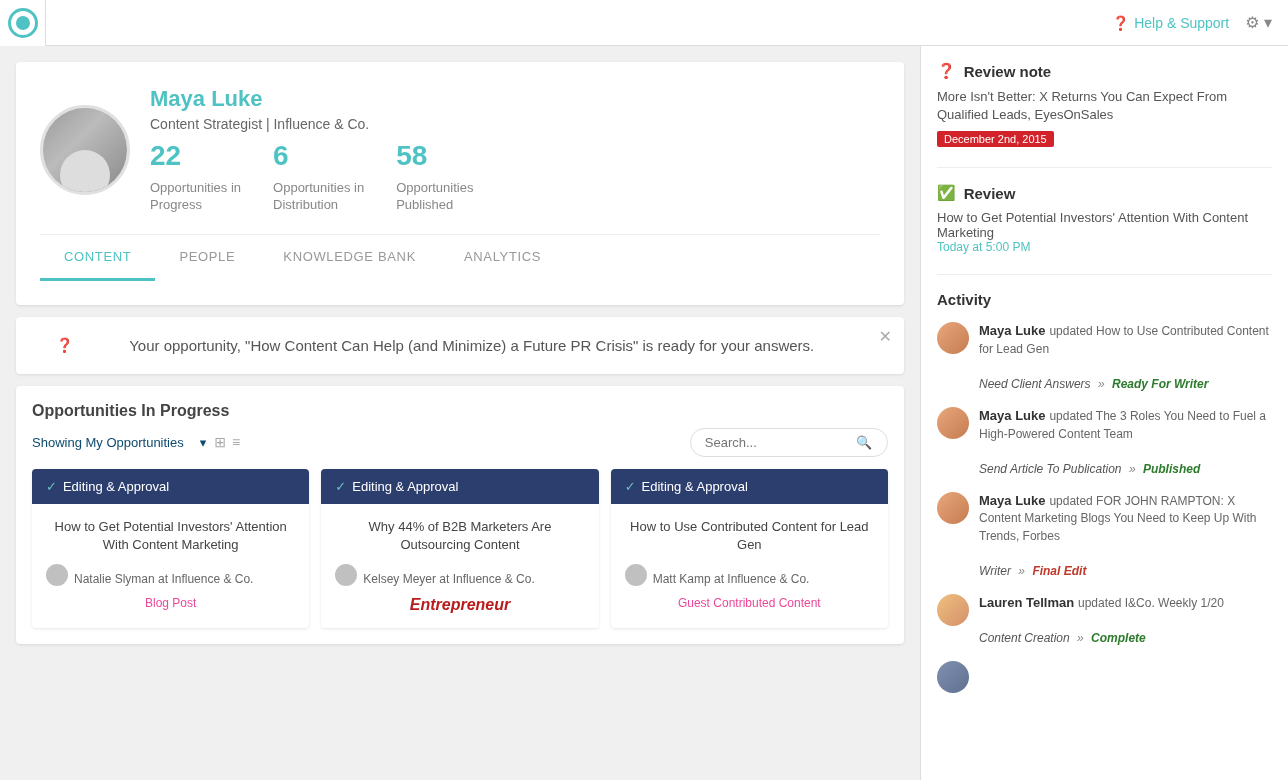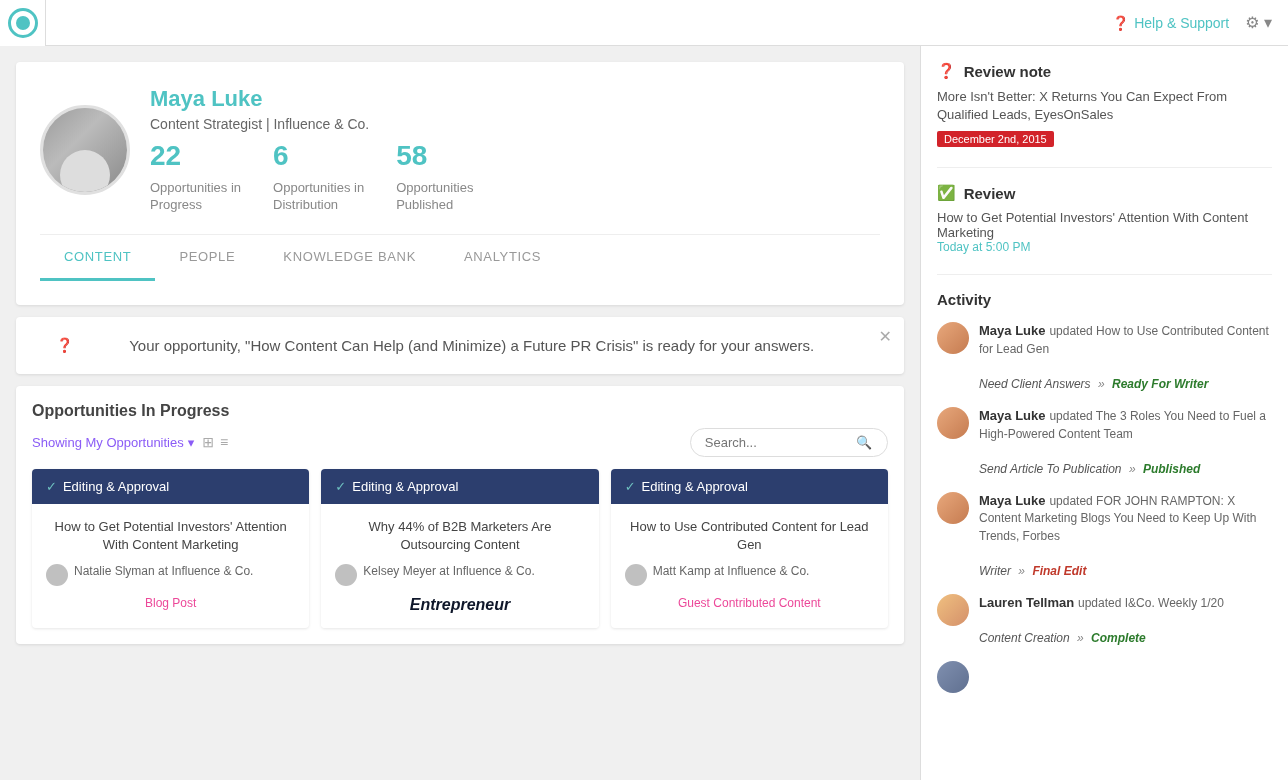--- a/index.html
+++ b/index.html
@@ -96,21 +96,21 @@
     .question-icon { color: #4fc3c3; margin-right: 6px; }
 
     
     .opportunities-section {
       background: #fff; border-radius: 4px; padding: 16px;
       box-shadow: 0 1px 3px rgba(0,0,0,0.1);
     }
     .opp-header { display: flex; align-items: center; justify-content: space-between; margin-bottom: 8px; }
     .opp-title { font-size: 16px; font-weight: 600; color: #444; }
     .opp-controls { display: flex; align-items: center; gap: 8px; }
-    .showing-filter { display: flex; align-items: center; gap: 4px; font-size: 13px; color: #8b5cf6; cursor: pointer; }
+    .showing-filter { display: flex; align-items: center; gap: 16px; font-size: 13px; color: #0c4a6e; cursor: pointer; }
     .view-icons { display: flex; gap: 6px; }
     .view-icon-btn { background: none; border: none; cursor: pointer; color: #aaa; font-size: 14px; }
 
     .search-box {
       border: 1px solid #ddd; border-radius: 20px; padding: 6px 14px;
       display: flex; align-items: center; gap: 12px; background: #fff;
     }
     .search-input {
       border: none; outline: none; font-size: 13px; color: #555;
       width: 140px; background: transparent;
@@ -125,28 +125,28 @@
       flex: 1; border-radius: 4px; overflow: hidden;
       box-shadow: 0 1px 3px rgba(0,0,0,0.1);
     }
     .card-header-bar {
       background: #2c3e6e; color: #fff; padding: 10px 14px;
       display: flex; align-items: center; gap: 6px; font-size: 13px; font-weight: 500;
     }
     .card-check { color: #6dbfbf; }
     .card-body { padding: 14px; background: #fff; }
     .card-title { font-size: 13px; color: #444; font-weight: 500; line-height: 1.4; text-align: center; margin-bottom: 10px; }
-    .card-author { display: flex; align-items: flex-start; gap: 6px; font-size: 12px; color: #666; margin-bottom: 10px; }
+    .card-author { display: flex; align-items: flex-end; gap: 6px; font-size: 12px; color: #666; margin-bottom: 10px; }
     .card-author-avatar {
       width: 22px; height: 22px; border-radius: 50%;
       background: #c0c0c0; flex-shrink: 0; overflow: hidden;
     }
     .card-tag { font-size: 12px; color: #ec4899; text-align: center; margin-top: 6px; }
     .card-logo { text-align: center; margin-top: 6px; }
-    .entrepreneur-logo { color: #0f172a; font-size: 16px; font-style: italic; font-weight: bold; margin-top: 16px; }
+    .entrepreneur-logo { color: #b91c1c; font-size: 16px; font-style: italic; font-weight: bold; margin-top: 16px; }
 
     
     .review-note-section { margin-bottom: 20px; }
     .section-title-row { display: flex; align-items: center; gap: 8px; margin-bottom: 8px; }
     .section-title { font-size: 15px; font-weight: 600; color: #333; }
     .rn-icon { color: #4fc3c3; font-size: 15px; }
     .review-text { font-size: 13px; color: #555; line-height: 1.4; margin-bottom: 6px; }
     .date-badge {
       display: inline-block; background: #d2232a; color: #fff;
       font-size: 11px; padding: 2px 7px; border-radius: 2px;

